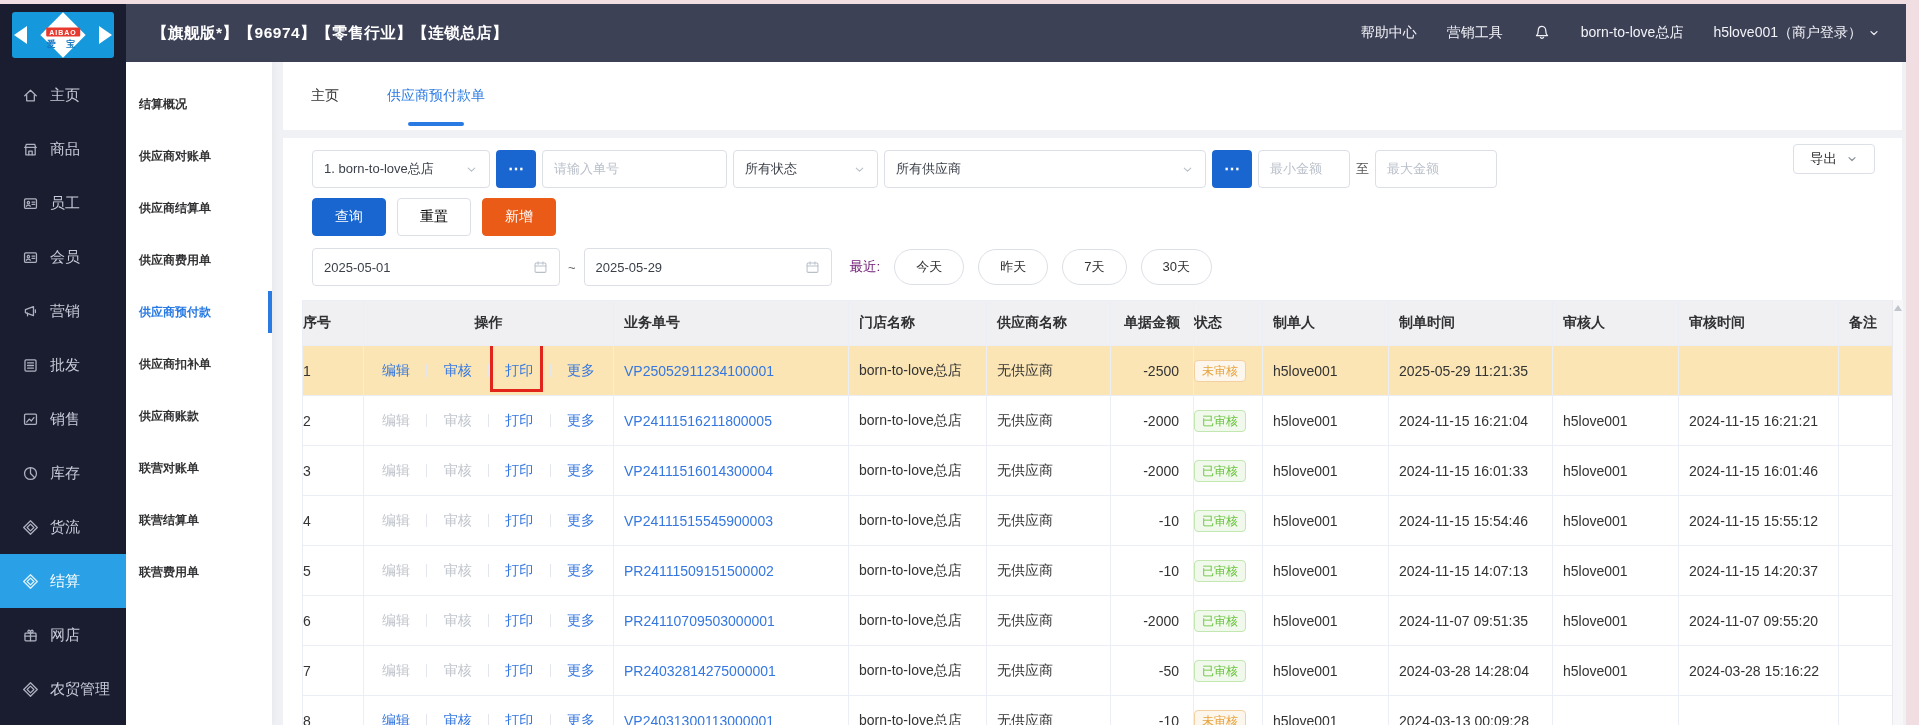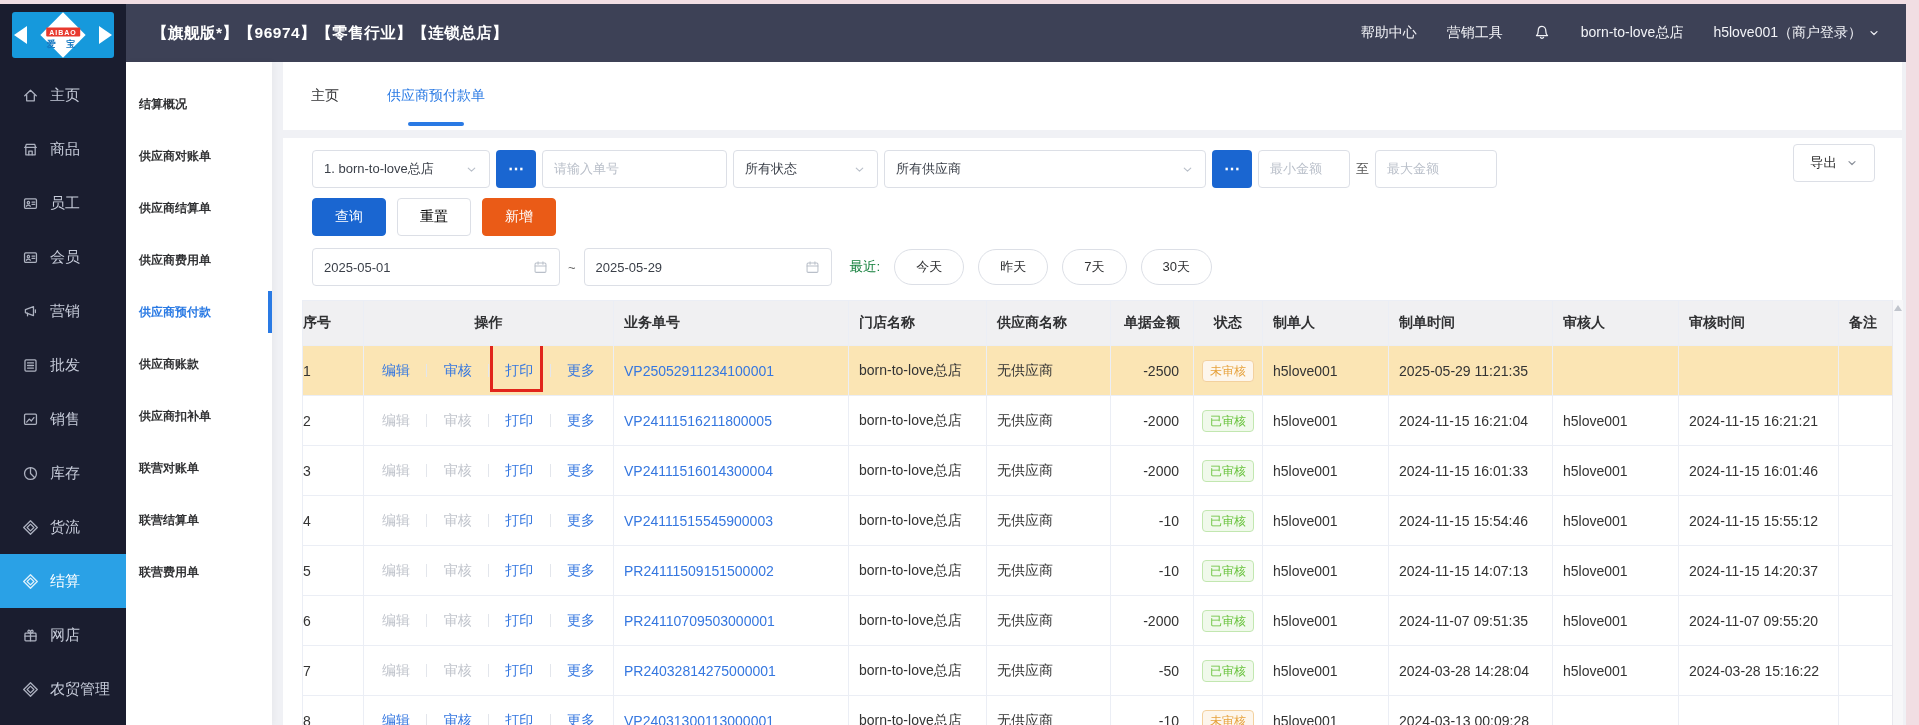--- a/index.html
+++ b/index.html
@@ -53,37 +53,37 @@
   .ctl .chev { margin-left:auto; color:#b9bfc9; display:flex; }
   .ph { color:#b9bfc9; }
   .w178{width:178px} .w185{width:185px} .w145{width:145px} .w322{width:322px} .w92{width:92px} .w122{width:122px} .w228{width:248px}
   .dots { width:40px; height:38px; border:none; border-radius:4px; background:#1a66d1; color:#fff; font-size:16px; font-weight:bold; cursor:pointer; line-height:1; }
   .to { font-size:13px; color:#555; }
   .btn { height:38px; padding:0 22px; border-radius:4px; font-size:14px; cursor:pointer; border:1px solid transparent; }
   .btn.primary { background:#1a66d1; color:#fff; border-color:#1a66d1; }
   .btn.plain { background:#fff; color:#000000; border-color:#dcdfe6; }
   .btn.warn { background:#ea5b17; color:#fff; border-color:#ea5b17; }
   .tilde { margin:0 8px; color:#666; font-size:13px; }
-  .recent { margin-left:18px; margin-right:14px; font-size:13.5px; color:#15803d; }
+  .recent { margin-left:18px; margin-right:14px; font-size:13.5px; color:#701a75; }
   .pill { height:36px; padding:0 21px; margin-right:14px; border:1px solid #dcdfe6; border-radius:18px; background:#fff; font-size:13px; color:#303133; cursor:pointer; }
-  .export { position:absolute; right:27px; top:6px; height:38px; padding:0 16px; display:flex; align-items:center; gap:9px; border:1px solid #dcdfe6; border-radius:4px; background:#fff; font-size:13.5px; color:#333; cursor:pointer; }
+  .export { position:absolute; right:27px; top:6px; height:30px; padding:0 16px; display:flex; align-items:center; gap:9px; border:1px solid #dcdfe6; border-radius:4px; background:#fff; font-size:13.5px; color:#333; cursor:pointer; }
   .cal { color:#b9bfc9; margin-left:auto; display:flex; }
 
   
   .table-wrap { position:absolute; left:19px; top:162px; }
   table { border-collapse:collapse; table-layout:fixed; width:1590px; font-size:14px; }
   th, td { border:1px solid #ebeef5; padding:0 10px; overflow:hidden; white-space:nowrap; }
   th { height:45px; background:#f0f0f2; color:#303133; font-weight:bold; text-align:left; font-size:14px; }
   td { height:50px; background:#fff; color:#333; }
   th:nth-child(1), td:nth-child(1) { padding:0; }
   th:nth-child(2) { text-align:center; }
   td:nth-child(2) { padding:0; }
   th:nth-child(6) { text-align:center; }
   td:nth-child(6) { text-align:right; padding-right:14px; }
-  th:nth-child(7), td:nth-child(7) { text-align:center; padding:0;font-family:Liberation Serif, serif; }
+  th:nth-child(7), td:nth-child(7) { padding:0;font-family:Liberation Serif, serif; }
   tr.hl td { background:#fbe5b4; }
   .ops { display:flex; align-items:center; justify-content:space-between; padding:0 18px; }
   .sep { width:1px; height:13px; background:#e3e6ec; }
   .link { color:#3577e0; cursor:pointer; }
   .link.dis { color:#c0c4cc; cursor:default; }
   .badge { display:inline-block; padding:4px 7px; border-radius:4px; font-size:12px; line-height:1; border:1px solid; }
   .badge.pending { color:#e6a23c; background:#fdf6ec; border-color:#f3d19e; }
   .badge.approved { color:#67c23a; background:#f0f9eb; border-color:#c2e7b0; }
   .pwrap { position:relative; display:inline-block; }
   .ring { position:absolute; left:-15px; top:-21px; width:53px; height:51px; border:3px solid #e1251b; z-index:6; pointer-events:none; }
@@ -235,24 +235,24 @@
         <span>供应商结算单</span>
       </div>
       <div class="sub-item">
         <span>供应商费用单</span>
       </div>
       <div class="sub-item active">
         <span>供应商预付款</span>
         <span class="bar"></span>
       </div>
       <div class="sub-item">
+        <span>供应商扣补单</span>
+      </div>
+      <div class="sub-item">
         <span>供应商账款</span>
-      </div>
-      <div class="sub-item">
-        <span>供应商扣补单</span>
       </div>
       <div class="sub-item">
         <span>联营对账单</span>
       </div>
       <div class="sub-item">
         <span>联营结算单</span>
       </div>
       <div class="sub-item">
         <span>联营费用单</span>
       </div>

